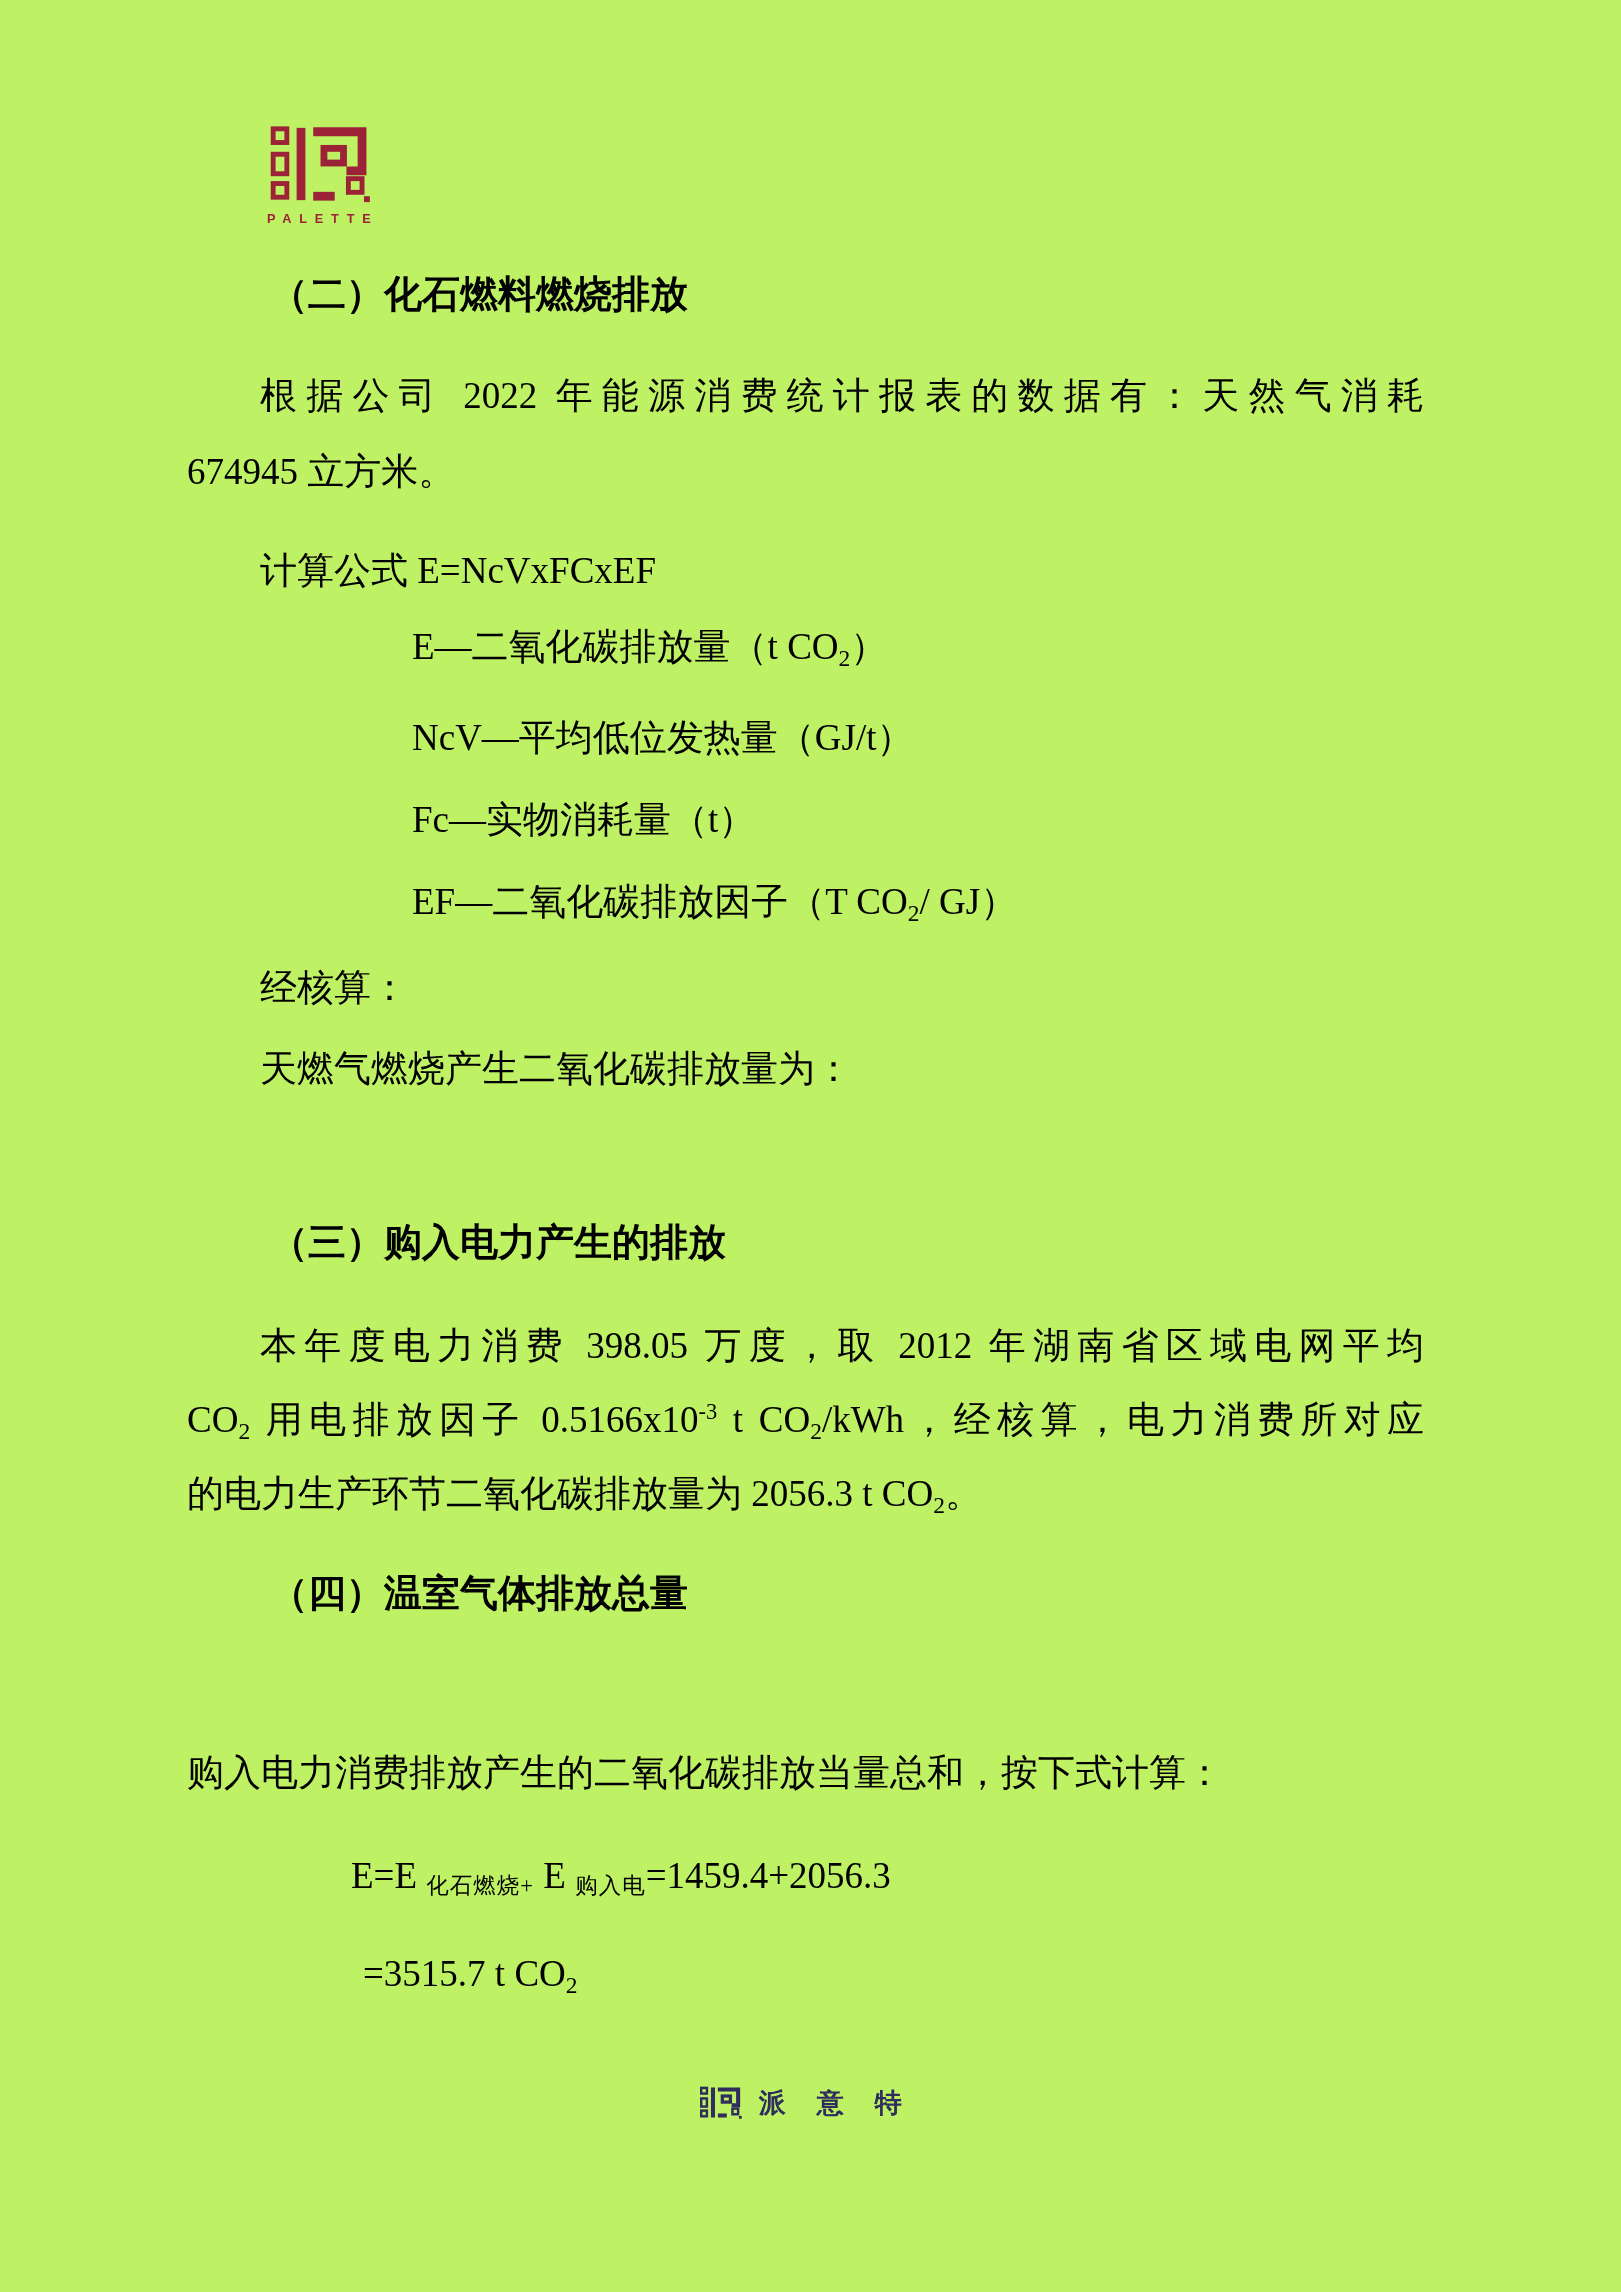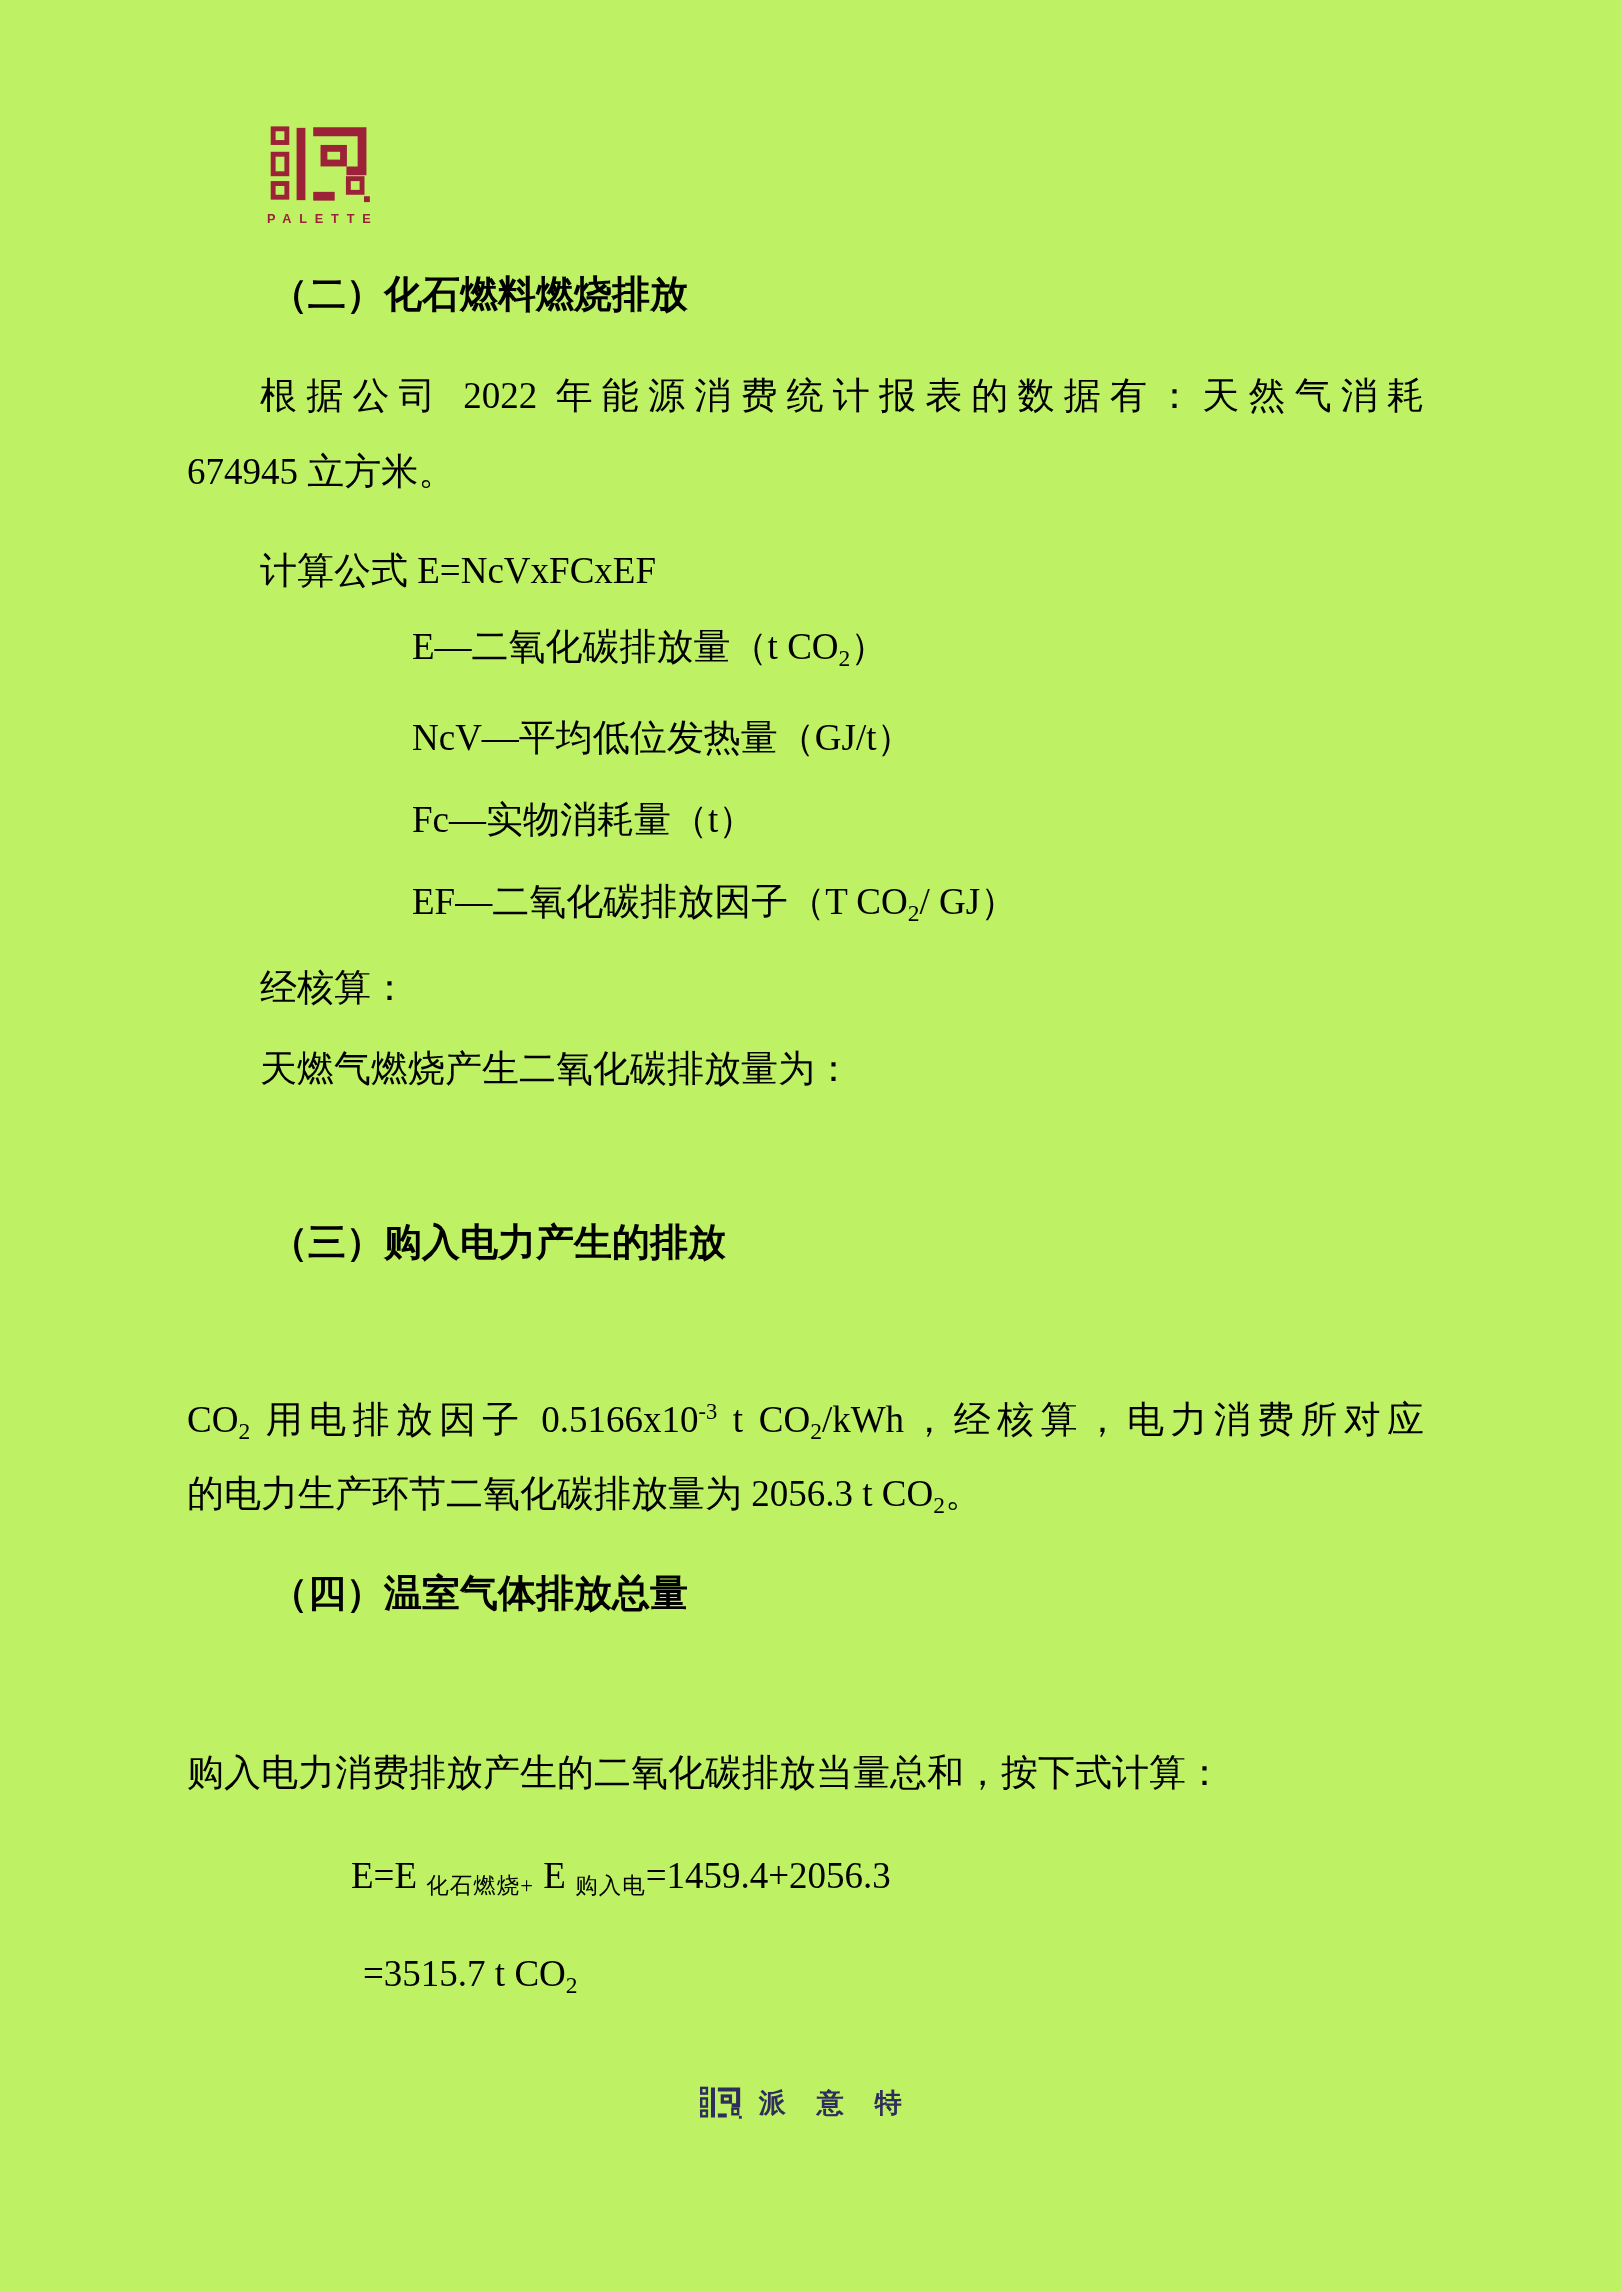--- a/index.html
+++ b/index.html
@@ -132,20 +132,21 @@
 
   <div class="line def" style="top:878px"><span>EF—二氧化碳排放因子（T CO</span><sub>2</sub><span>/ GJ）</span></div>
 
   <div class="line ind" style="top:964px">经核算：</div>
 
   <div class="line ind" style="top:1045px">天燃气燃烧产生二氧化碳排放量为：</div>
 
 
   <h2 class="sec-h" style="top:1219px">（三）购入电力产生的排放</h2>
 
+  <div class="line just ind" style="top:1322px">本年度电力消费 398.05 万度，取 2012 年湖南省区域电网平均</div>
 
   <div class="line just" style="top:1396px"><span>CO</span><sub>2</sub><span> 用电排放因子 0.5166x10</span><sup>-3</sup><span> t CO</span><sub>2</sub><span>/kWh，经核算，电力消费所对应</span></div>
 
   <div class="line" style="top:1470px"><span>的电力生产环节二氧化碳排放量为 2056.3 t CO</span><sub>2</sub><span>。</span></div>
 
   <h2 class="sec-h" style="top:1570px">（四）温室气体排放总量</h2>
 
   <div class="line wrapok" style="top:1749px">购入电力消费排放产生的二氧化碳排放当量总和，按下式计算：</div>
 
   <div class="line form4" style="top:1852px"><span>E=E </span><sub class="cjk">化石燃烧+</sub><span> E </span><sub class="cjk">购入电</sub><span>=1459.4+2056.3</span></div>

